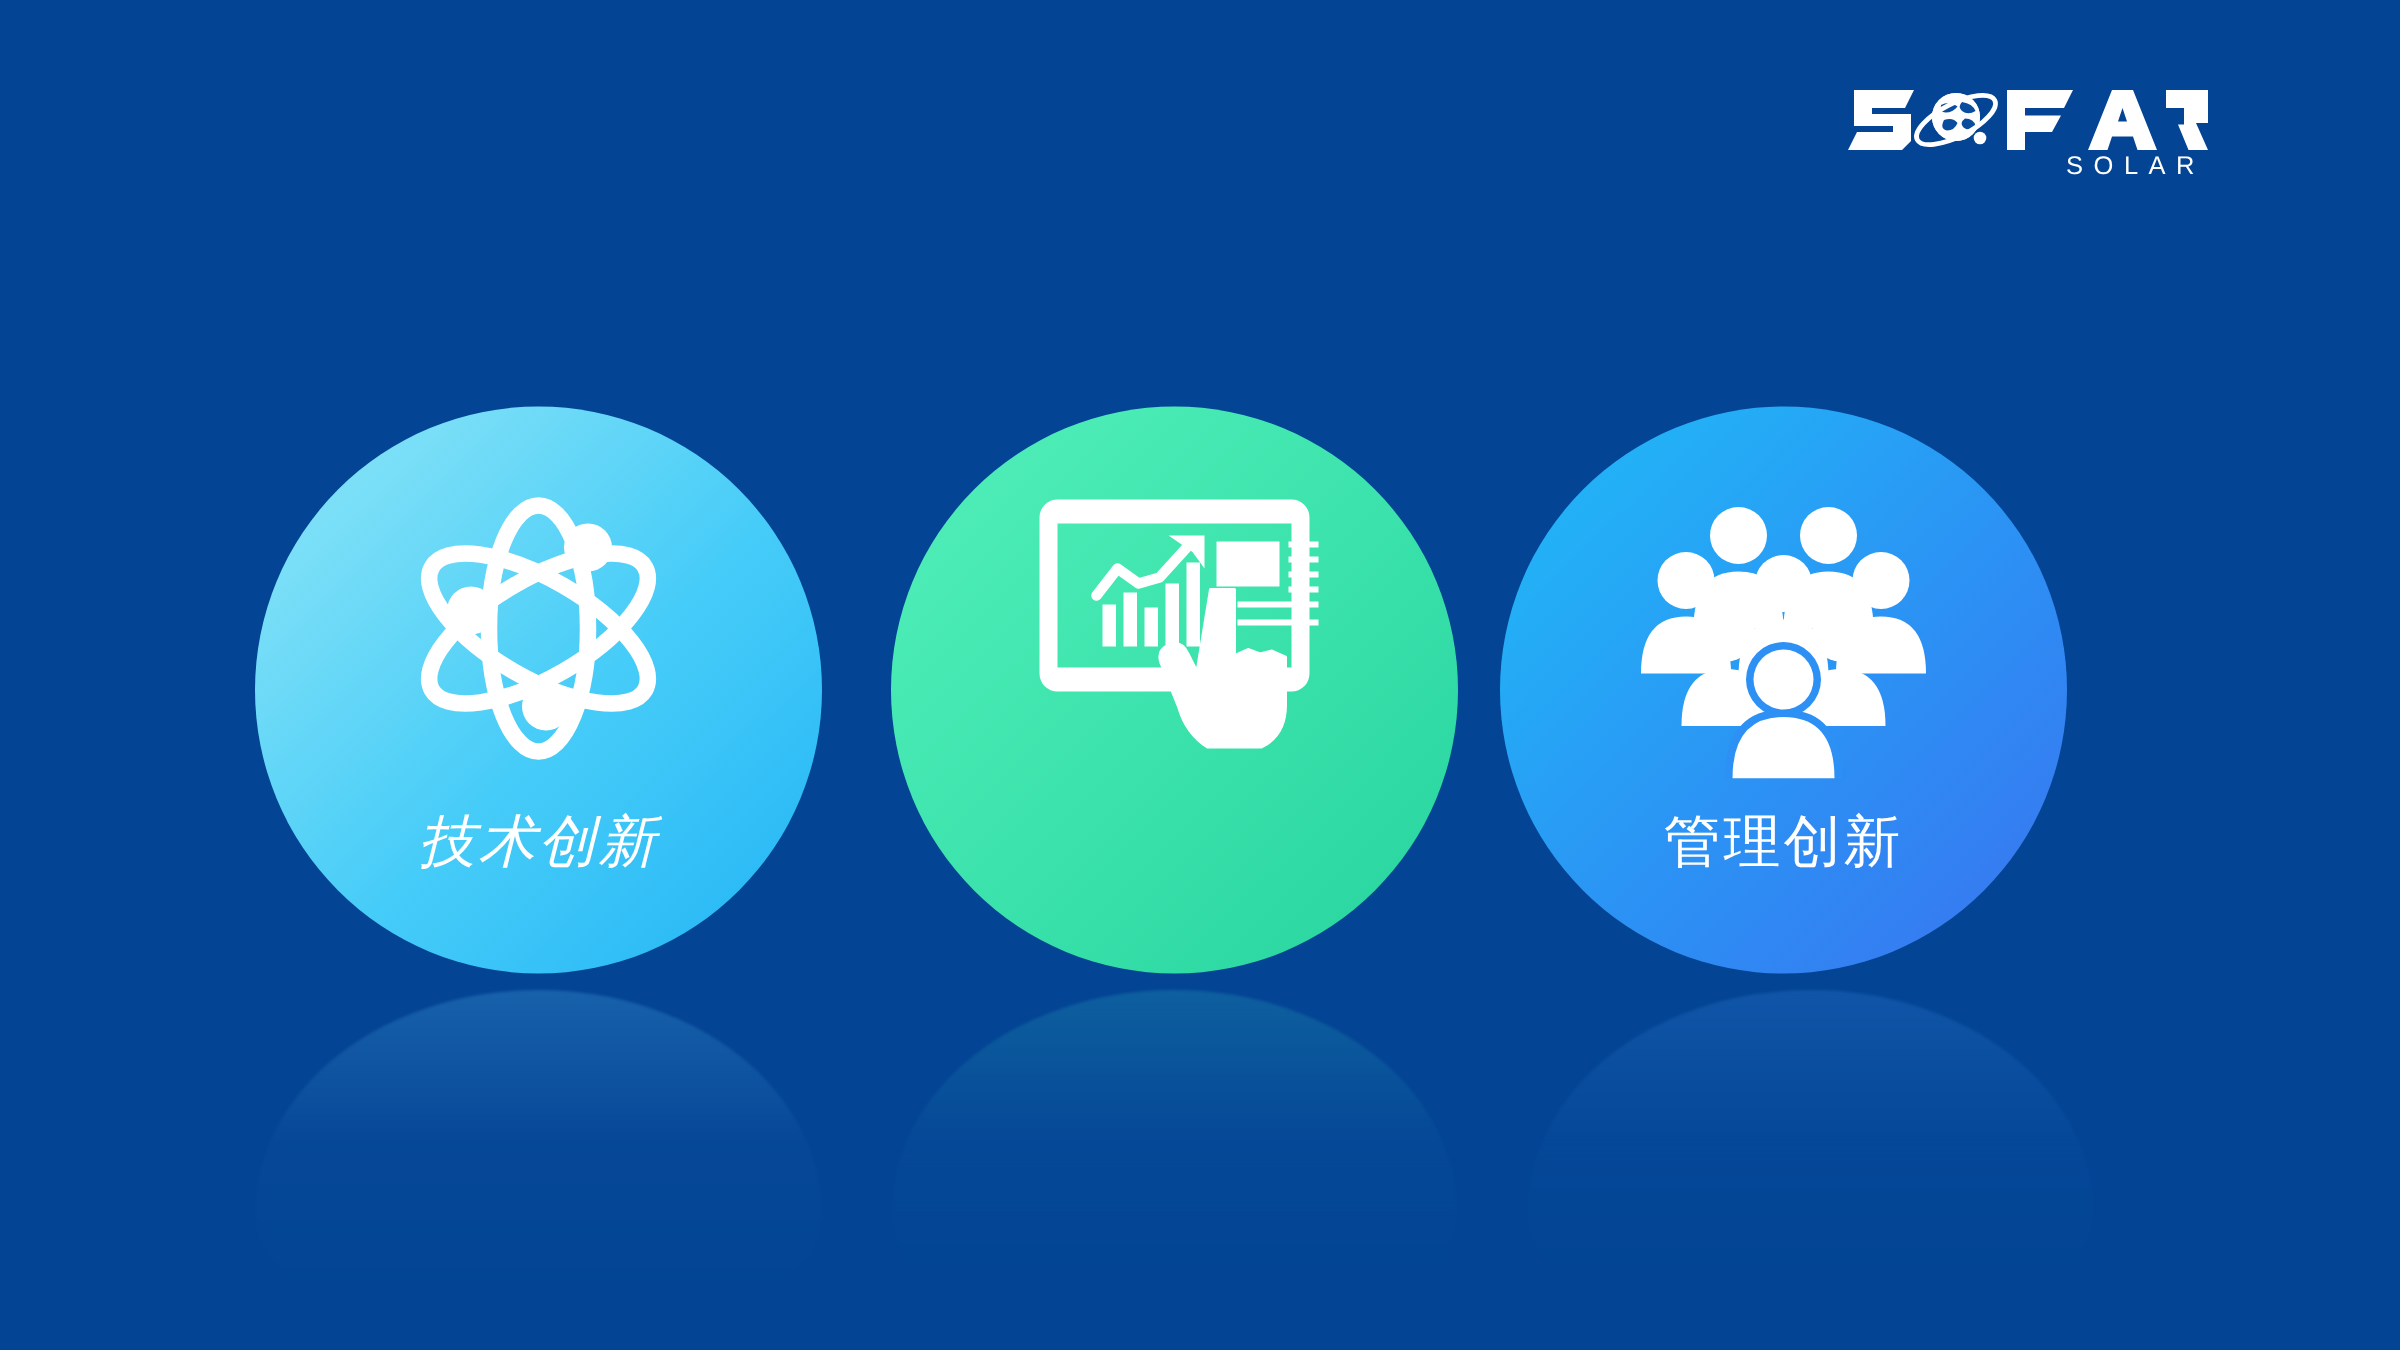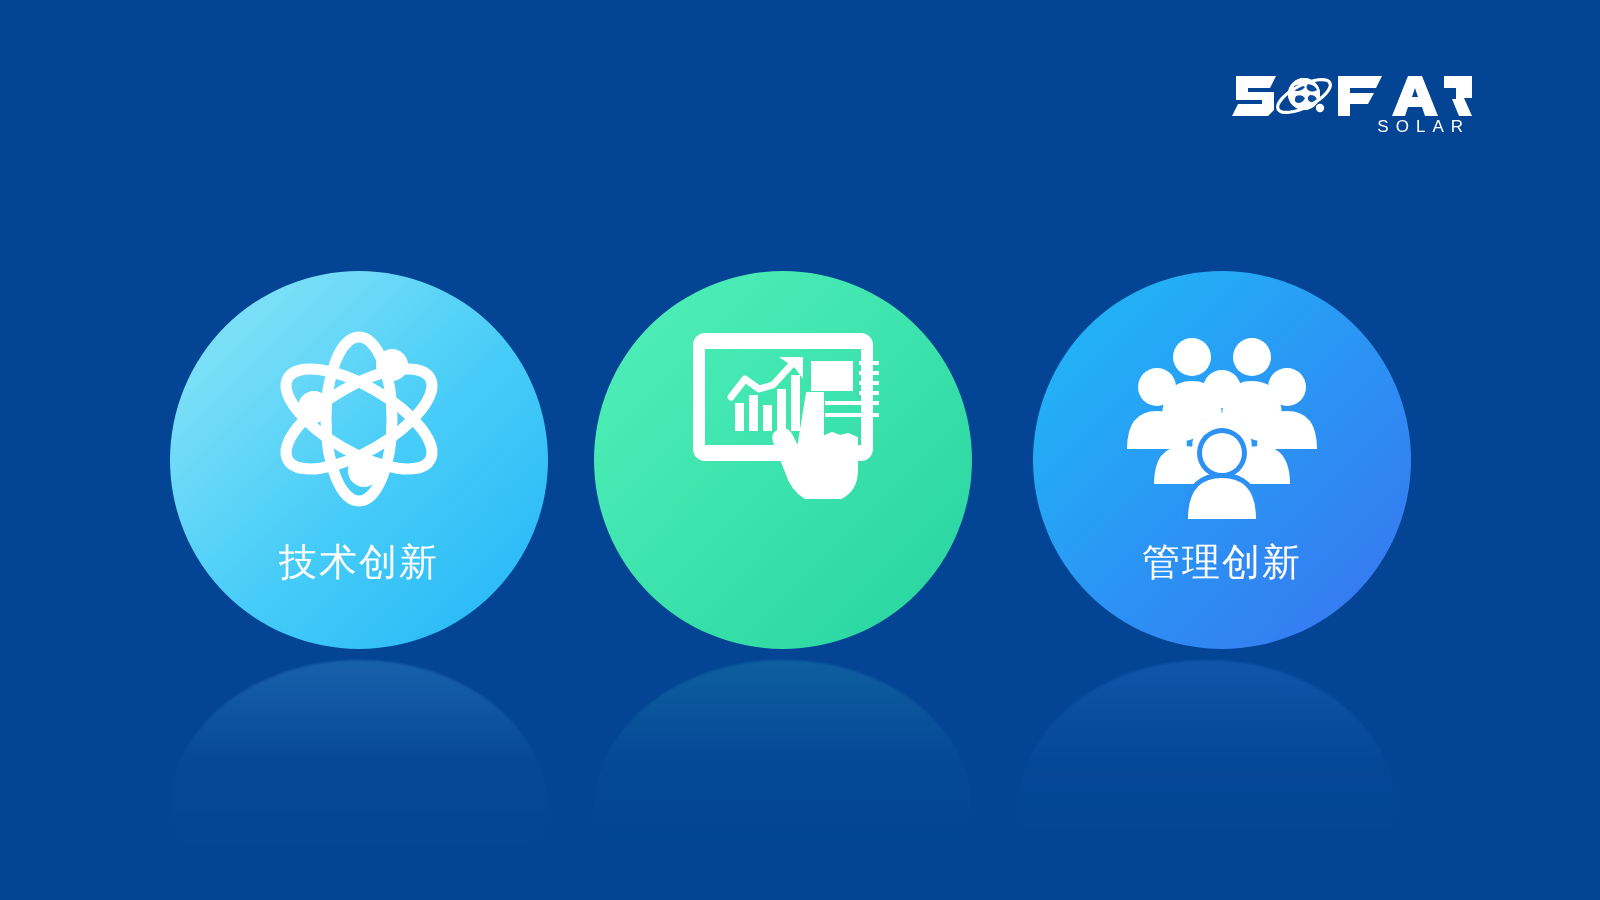--- a/index.html
+++ b/index.html
@@ -5,38 +5,38 @@
   * { margin:0; padding:0; box-sizing:border-box; }
   html,body { width:1600px; height:900px; overflow:hidden; }
   body {
     background:#034494;
     font-family:"Liberation Sans","DejaVu Sans",sans-serif;
     position:relative;
   }
 
   
   #brand-logo{
-    position:absolute; top:64px; right:128px;
+    position:absolute; top:48px; right:128px;
     width:240px; height:70px;
   }
 
   
   #cards-row{
     position:absolute; left:0; top:0; width:1600px; height:900px;
   }
   .card{
     position:absolute;
     width:378px; height:378px;
     border-radius:50%;
     top:271px;
     overflow:hidden;
   }
-  .card.c1{ left:170px; background:linear-gradient(135deg,#83E2F7 0%, #79DEF7 18%, #46CCF8 55%, #22B4F6 100%); }
+  .card.c1{ left:170px; background:linear-gradient(135deg,#83E2F7 0%, #79DEF7 18%, #46CCF8 55%, #22B4F6 100%);font-style:italic; }
   .card.c2{ left:594px; background:linear-gradient(135deg,#56EFBC 0%, #4AEBB5 20%, #38E0A9 60%, #26D39E 100%); }
-  .card.c3{ left:1033px; background:linear-gradient(135deg,#1FB2F7 0%, #23AFF6 18%, #2C90F4 58%, #3A73F0 100%); }
+  .card.c3{ left:1000px; background:linear-gradient(135deg,#1FB2F7 0%, #23AFF6 18%, #2C90F4 58%, #3A73F0 100%); }
 
   .card-icon{
     position:absolute;
     left:50%; transform:translateX(-50%);
     top:48px;
     width:200px; height:200px;
   }
   .card-icon svg{ width:100%; height:100%; display:block; }
 
   .card-label{

